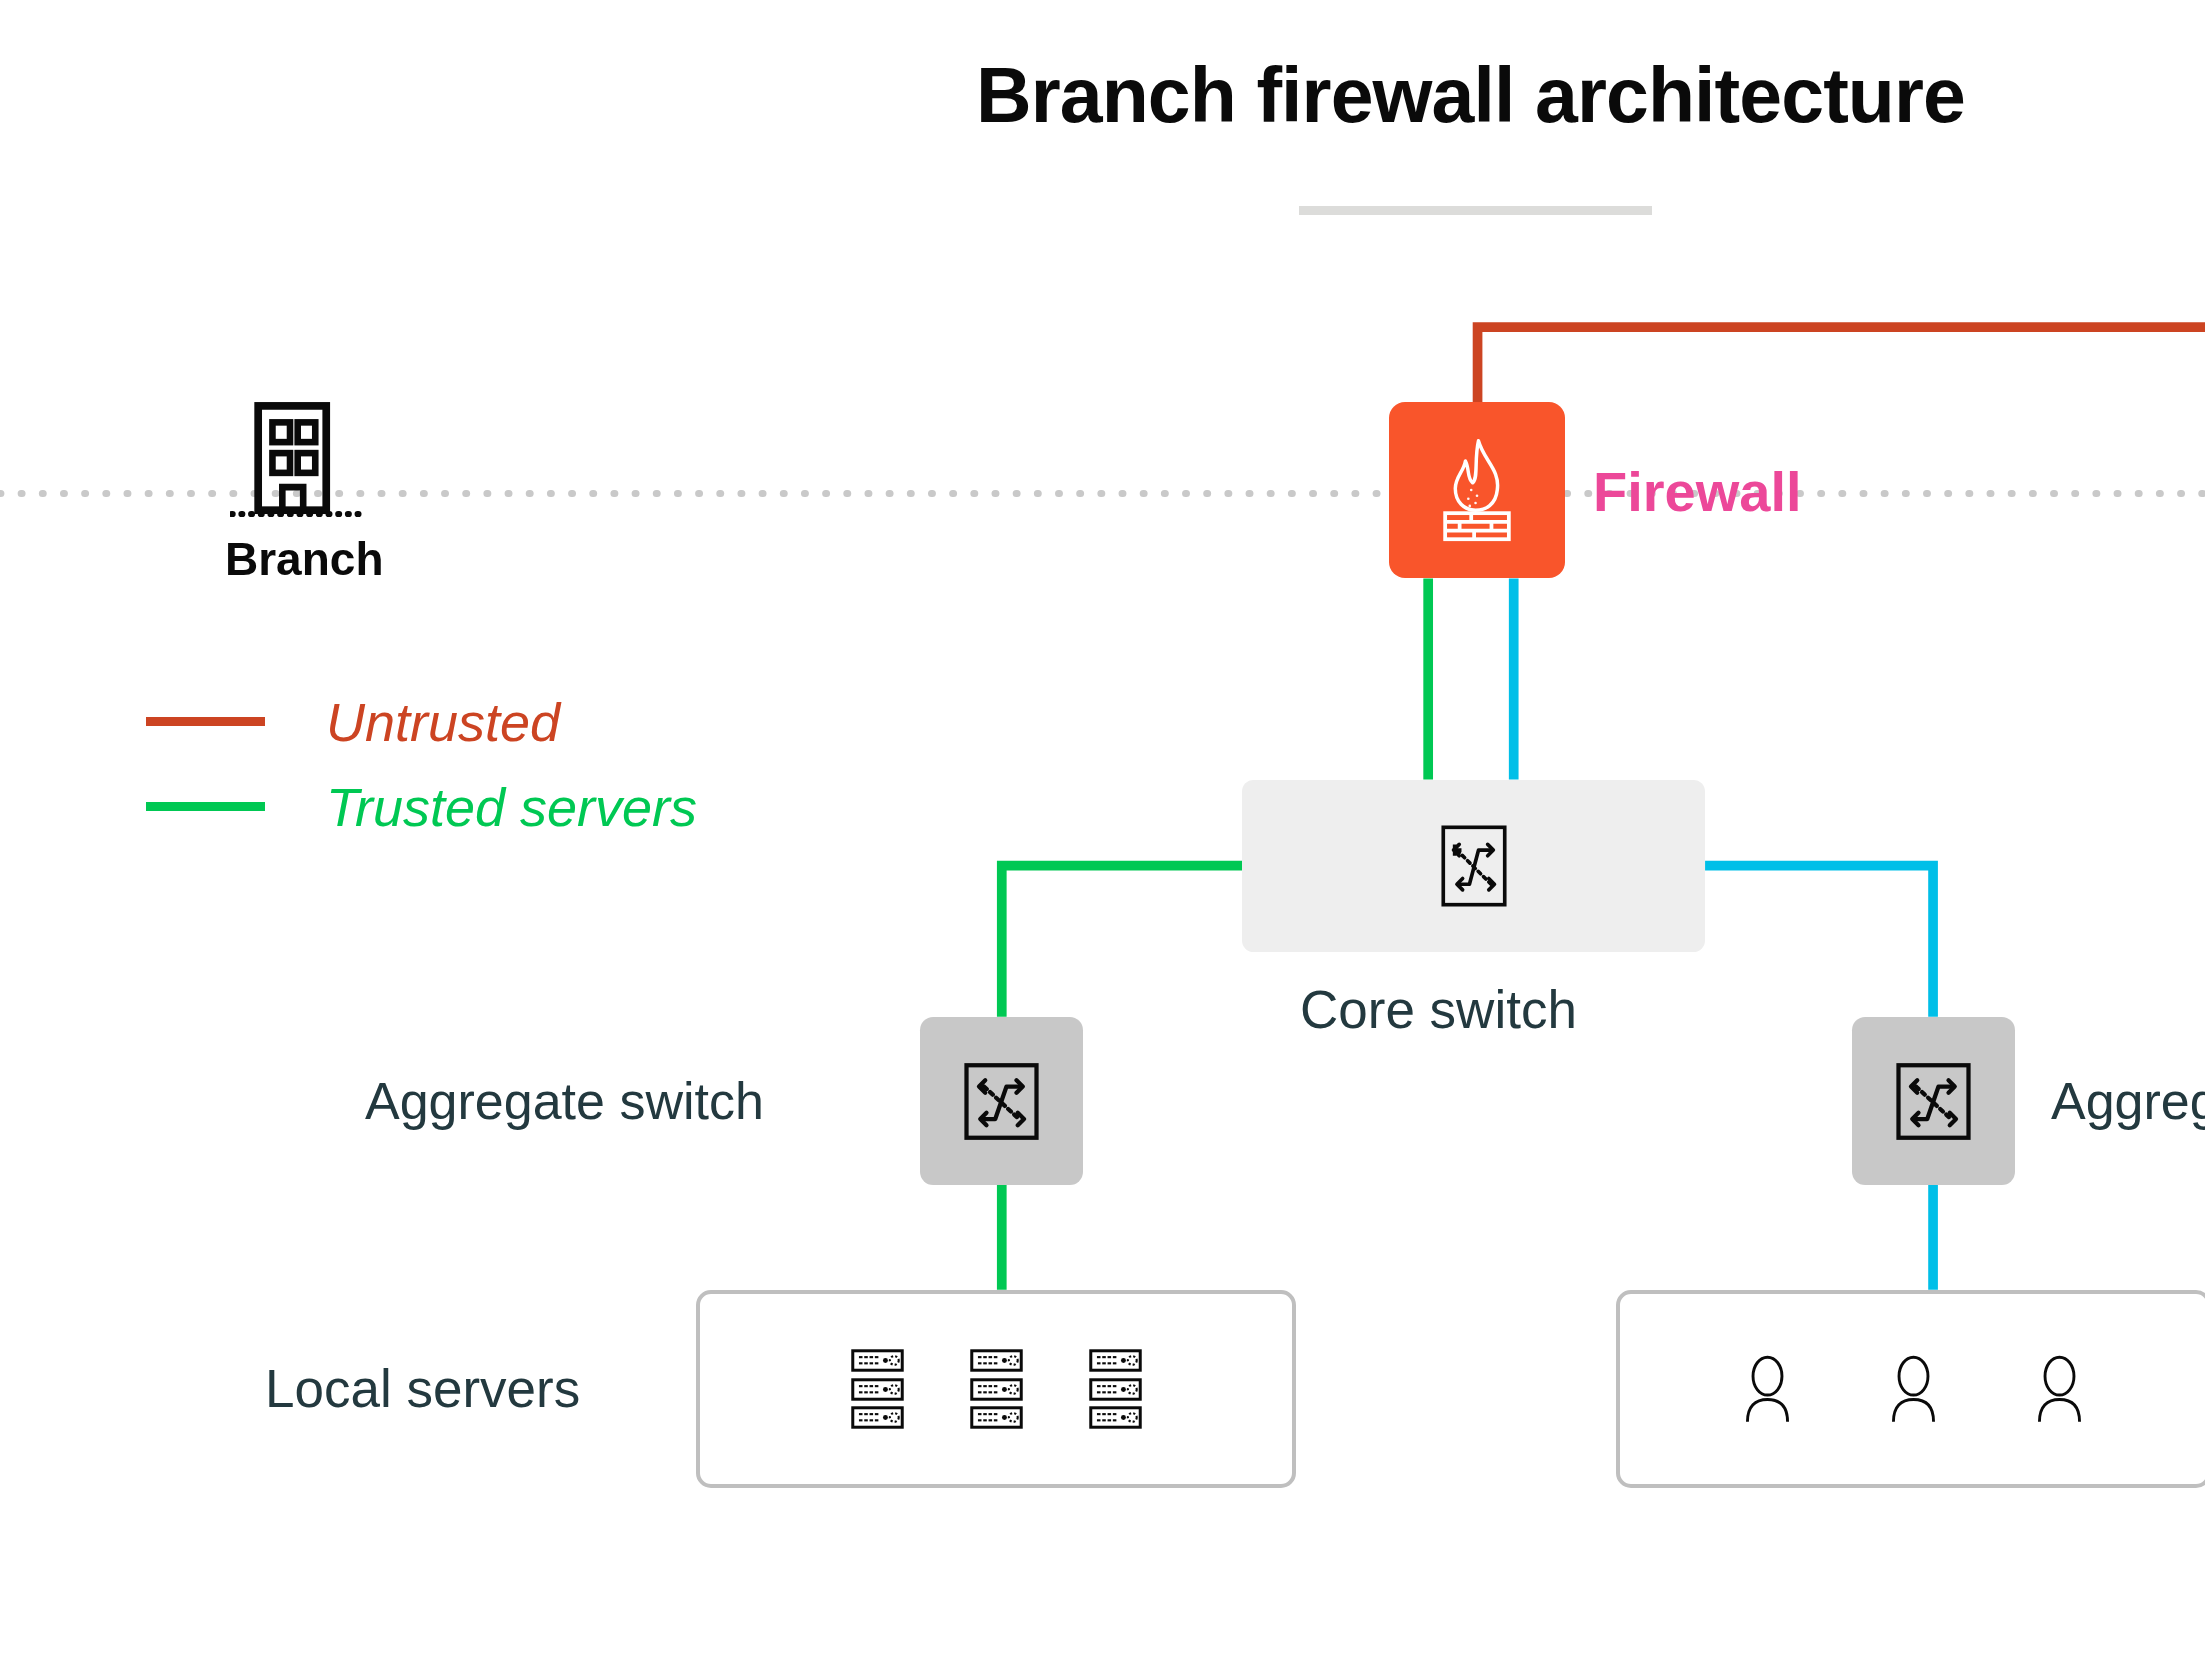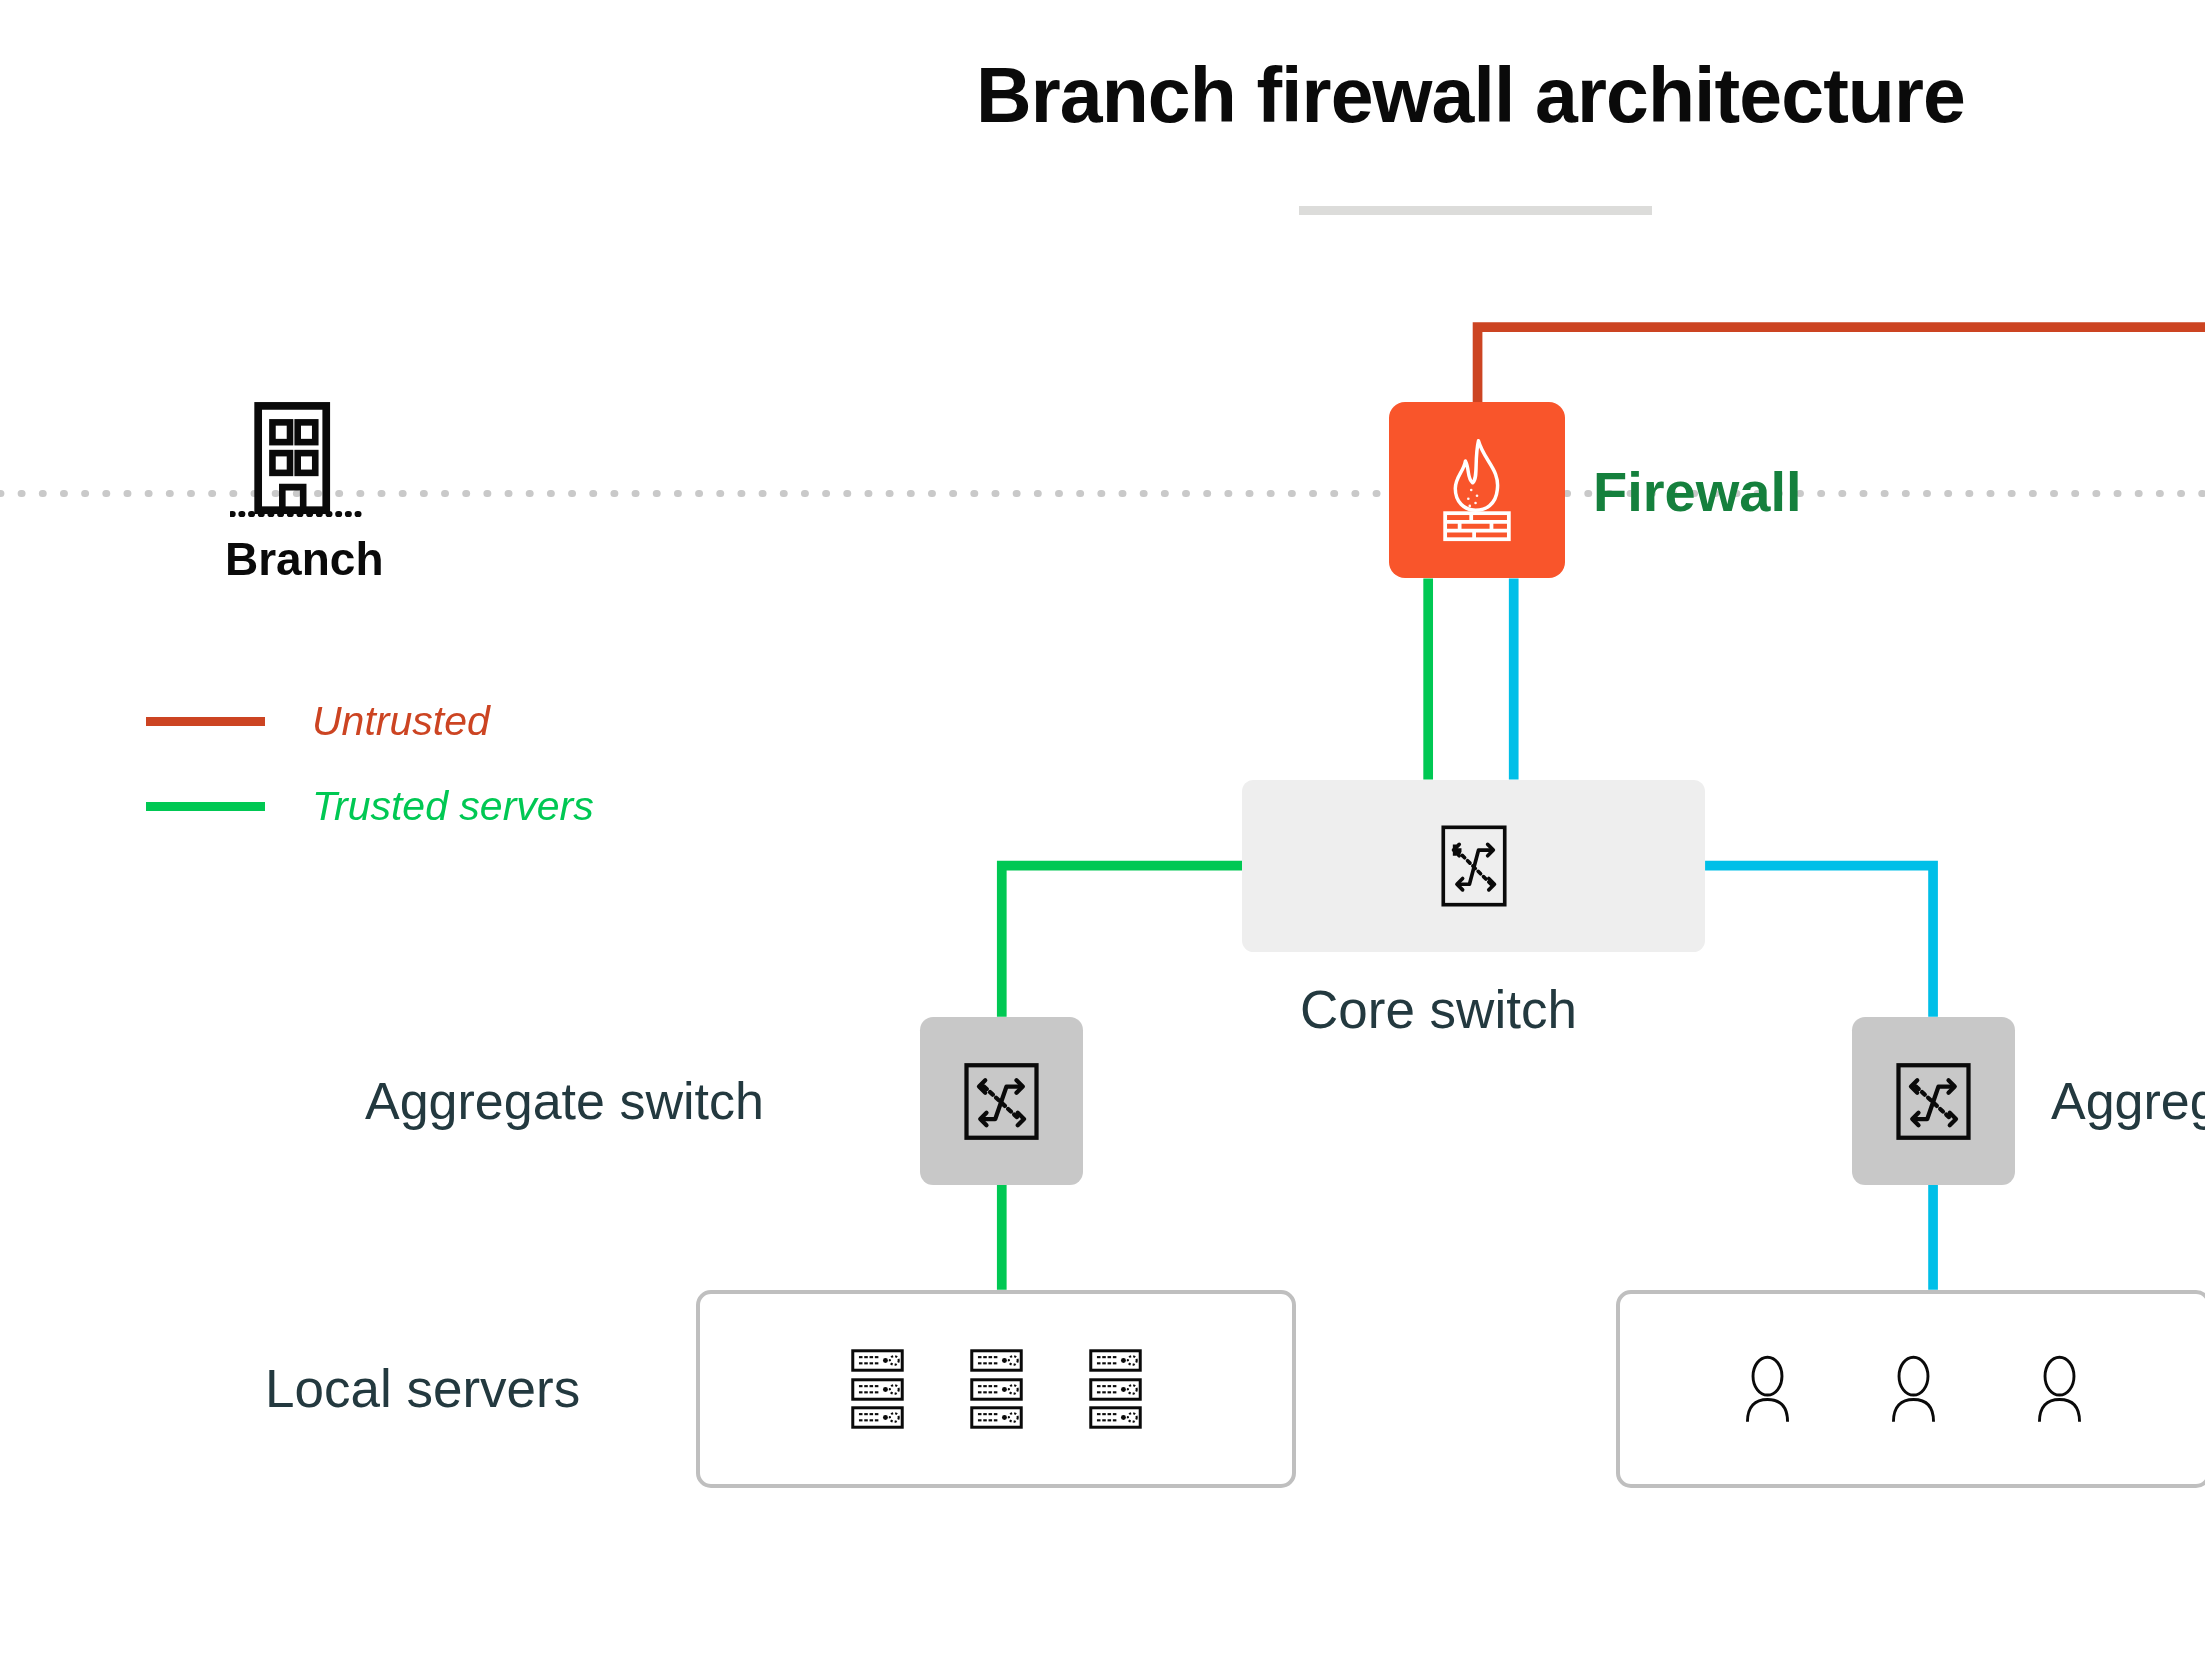--- a/index.html
+++ b/index.html
@@ -89,21 +89,21 @@
     display: flex;
     align-items: center;
     justify-content: center;
   }
   #firewall-label {
     position: absolute;
     left: 1593px;
     top: 464px;
     font-size: 56px;
     font-weight: 700;
-    color: #15803d;
+    color: #ec4899;
     white-space: nowrap;
     line-height: 1;
   }
   
   #core-switch-box {
     position: absolute;
     left: 1242px;
     top: 780px;
     width: 463px;
     height: 172px;
@@ -202,22 +202,22 @@
     display: flex;
     align-items: center;
     height: 85px;
   }
   .legend-swatch {
     width: 119px;
     height: 9.7px;
     flex: 0 0 auto;
   }
   .legend-text {
-    margin-left: 47px;
-    font-size: 41px;
+    margin-left: 61px;
+    font-size: 54px;
     font-style: italic;
     white-space: nowrap;
     line-height: 1;
   }
   
   #links {
     position: absolute;
     left: 0; top: 0;
     width: 2941px;
     height: 1654px;

